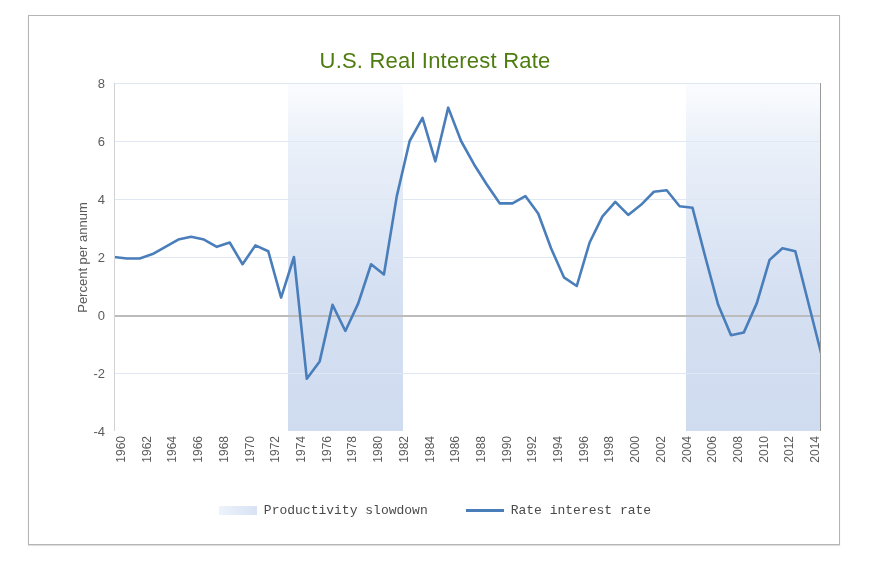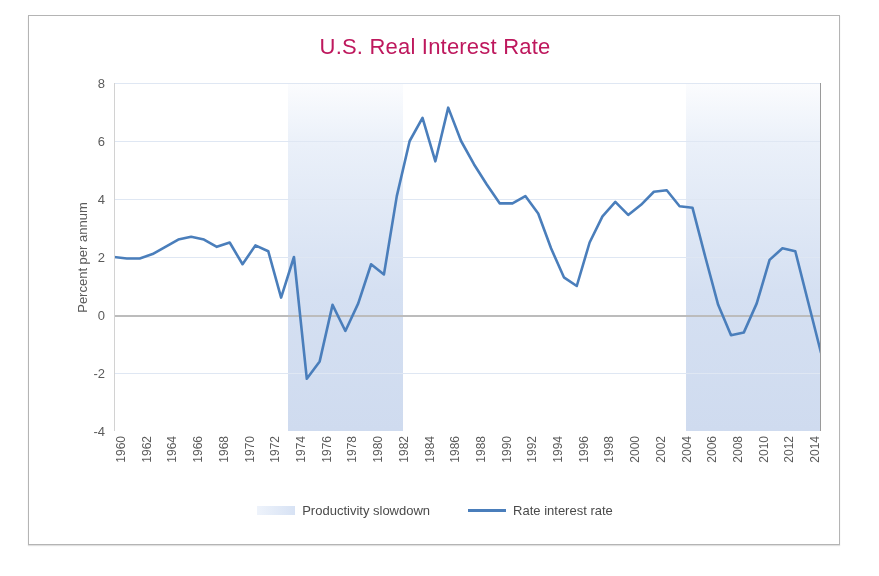--- a/index.html
+++ b/index.html
@@ -5,22 +5,22 @@
   html,body{margin:0;padding:0;background:#ffffff;}
   body{width:879px;height:576px;font-family:"Liberation Sans",sans-serif;overflow:hidden;}
 
   #chart-frame{
     position:absolute;left:28px;top:15px;width:812px;height:530px;
     background:#ffffff;border:1px solid #b4b4b4;box-sizing:border-box;
     box-shadow:0 1px 1px rgba(0,0,0,.12);
   }
 
   #chart-title{
-    position:absolute;left:0;top:18px;width:812px;text-align:center;
-    font-size:22px;color:#be185d;font-weight:normal;letter-spacing:.2px;
+    position:absolute;left:0;top:32px;width:812px;text-align:center;
+    font-size:22px;color:#4d7c0f;font-weight:normal;letter-spacing:.2px;
   }
 
   
   #plot{
     position:absolute;left:85px;top:67px;width:707px;height:348px;
   }
   #plot-inner{position:absolute;inset:0;overflow:hidden;}
 
   .gridline{position:absolute;left:0;width:100%;height:1px;background:#dfe7f3;}
   .gridline.zero{background:#bcbcbc;height:2px;}
@@ -52,21 +52,21 @@
   .xtick{
     position:absolute;top:0;transform-origin:top center;
     transform:translateX(-50%) rotate(-90deg) translateX(-50%);
     font-size:12px;color:#5b5b5b;white-space:nowrap;
   }
 
   
   #legend{
     position:absolute;left:0;top:487px;width:812px;
     display:flex;justify-content:center;align-items:center;gap:38px;
-    font-size:13px;color:#4a4a4a;
+    font-size:13px;color:#4a4a4a;font-family:Liberation Mono, monospace;
   }
   .legend-item{display:flex;align-items:center;gap:7px;}
   .swatch-band{
     width:38px;height:9px;
     background:linear-gradient(to right,#eef3fb,#d7e2f4);
   }
   .swatch-line{width:38px;height:3px;background:#4a7ebb;}
 </style>
 </head>
 <body>

